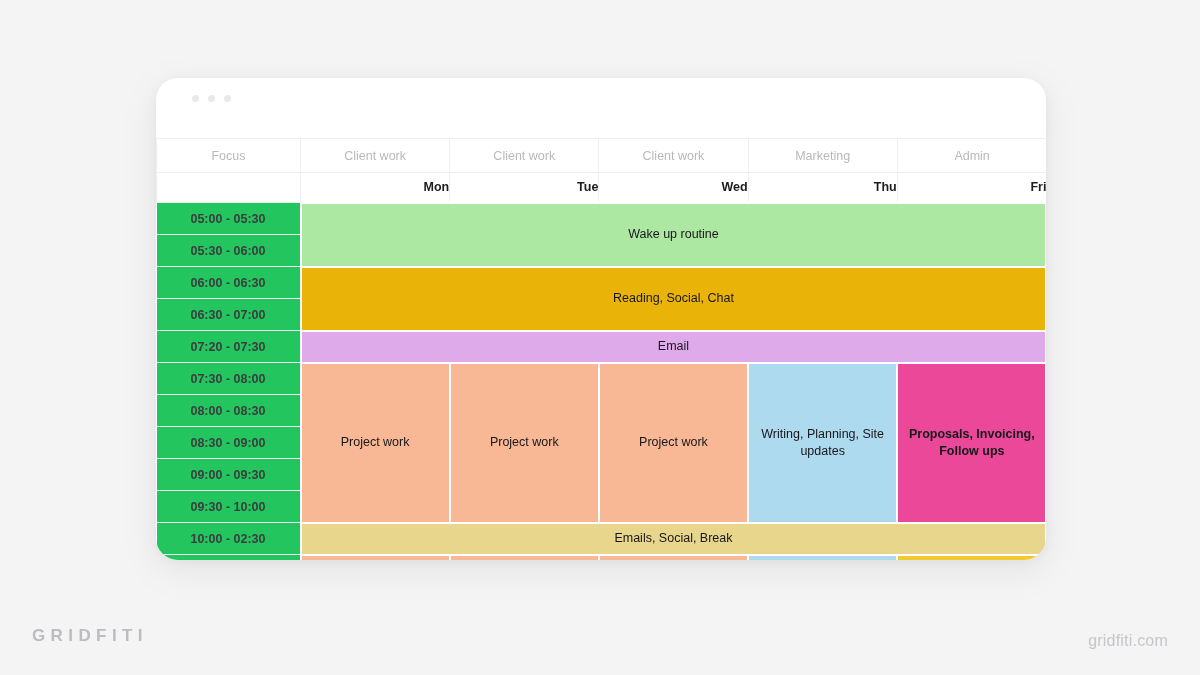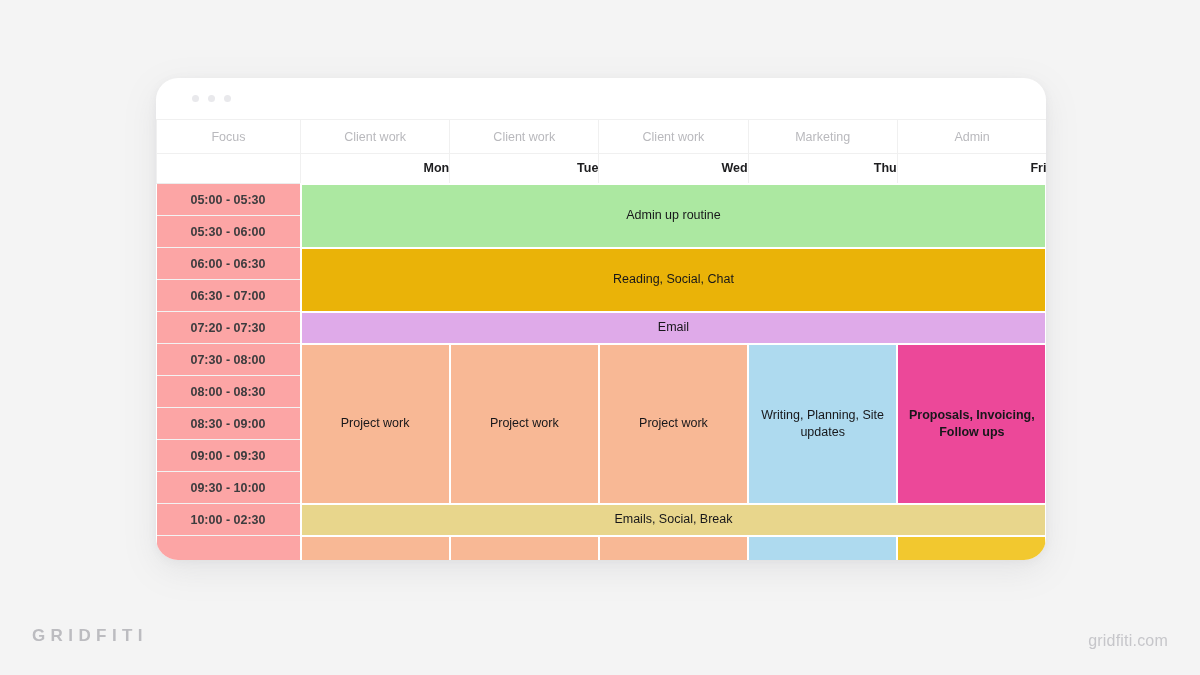--- a/index.html
+++ b/index.html
@@ -22,21 +22,21 @@
     box-shadow: 0 10px 34px rgba(120,120,130,.13),
                 0 2px 8px rgba(120,120,130,.07);
   }
 
   
   .titlebar { height: 41px; display: flex; align-items: center; padding-left: 36px; }
   .dots { display: flex; gap: 9px; }
   .dot { width: 7px; height: 7px; border-radius: 50%; background: #e9e9ec; }
 
   
-  .tbl { width: 100%; border-collapse: collapse; table-layout: fixed; }
+  .tbl { width: 100%; border-collapse: collapse; table-layout: fixed; margin-top: 19px; }
   .tbl col.time { width: 144px; }
   .tbl col.day  { width: 149.2px; }
 
   .tbl td, .tbl th {
     border: 1px solid #f0f0f0;
     border-left: none; border-right: none;
     padding: 0;
   }
 
   
@@ -58,21 +58,21 @@
   }
   .vline { border-left: 1px solid #f0f0f0 !important; }
 
   
   td.time {
     height: 32px;
     text-align: center;
     font-size: 12.5px;
     font-weight: bold;
     color: #3c3c3e;
-    background: #fca5a5;
+    background: #22c55e;
     border-bottom: 1px solid #f3f3f3;
     border-right: 1px solid #f0f0f0;
     white-space: nowrap;
   }
 
   
   td.ev {
     text-align: center;
     font-size: 12.5px;
     color: #17171a;
@@ -132,21 +132,21 @@
           <td class="vline"></td>
           <td class="vline">Mon</td>
           <td class="vline">Tue</td>
           <td class="vline">Wed</td>
           <td class="vline">Thu</td>
           <td class="vline">Fri</td>
         </tr>
 
         <tr>
           <td class="time">05:00 - 05:30</td>
-          <td class="ev" colspan="5" rowspan="2" style="background: rgb(172, 232, 161);">Admin up routine</td>
+          <td class="ev" colspan="5" rowspan="2" style="background: rgb(172, 232, 161);">Wake up routine</td>
         </tr>
         <tr>
           <td class="time">05:30 - 06:00</td>
         </tr>
 
         <tr>
           <td class="time">06:00 - 06:30</td>
           <td class="ev" colspan="5" rowspan="2" style="background: #eab308;">Reading, Social, Chat</td>
         </tr>
         <tr>

